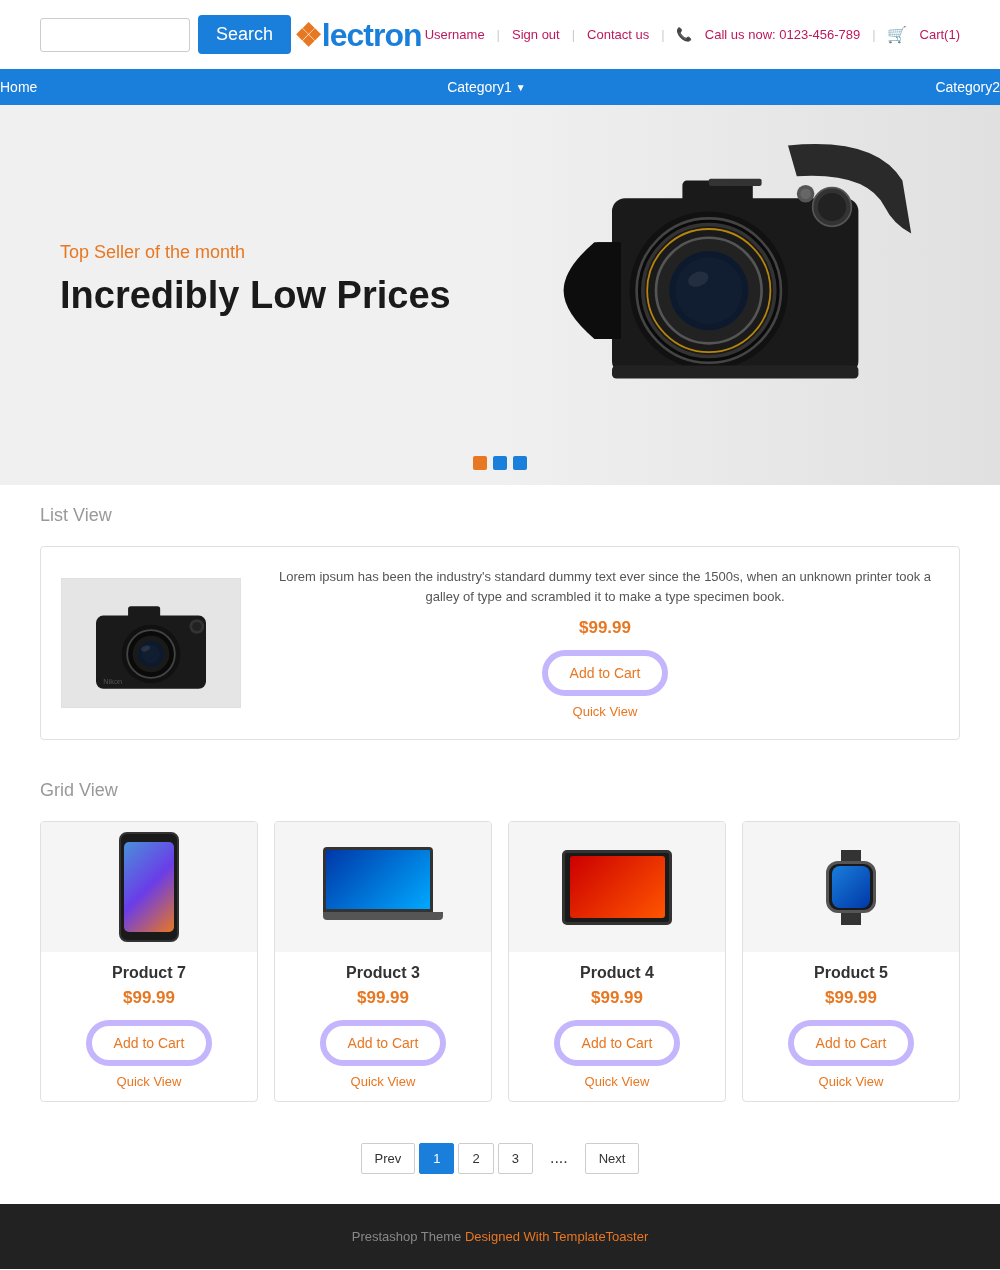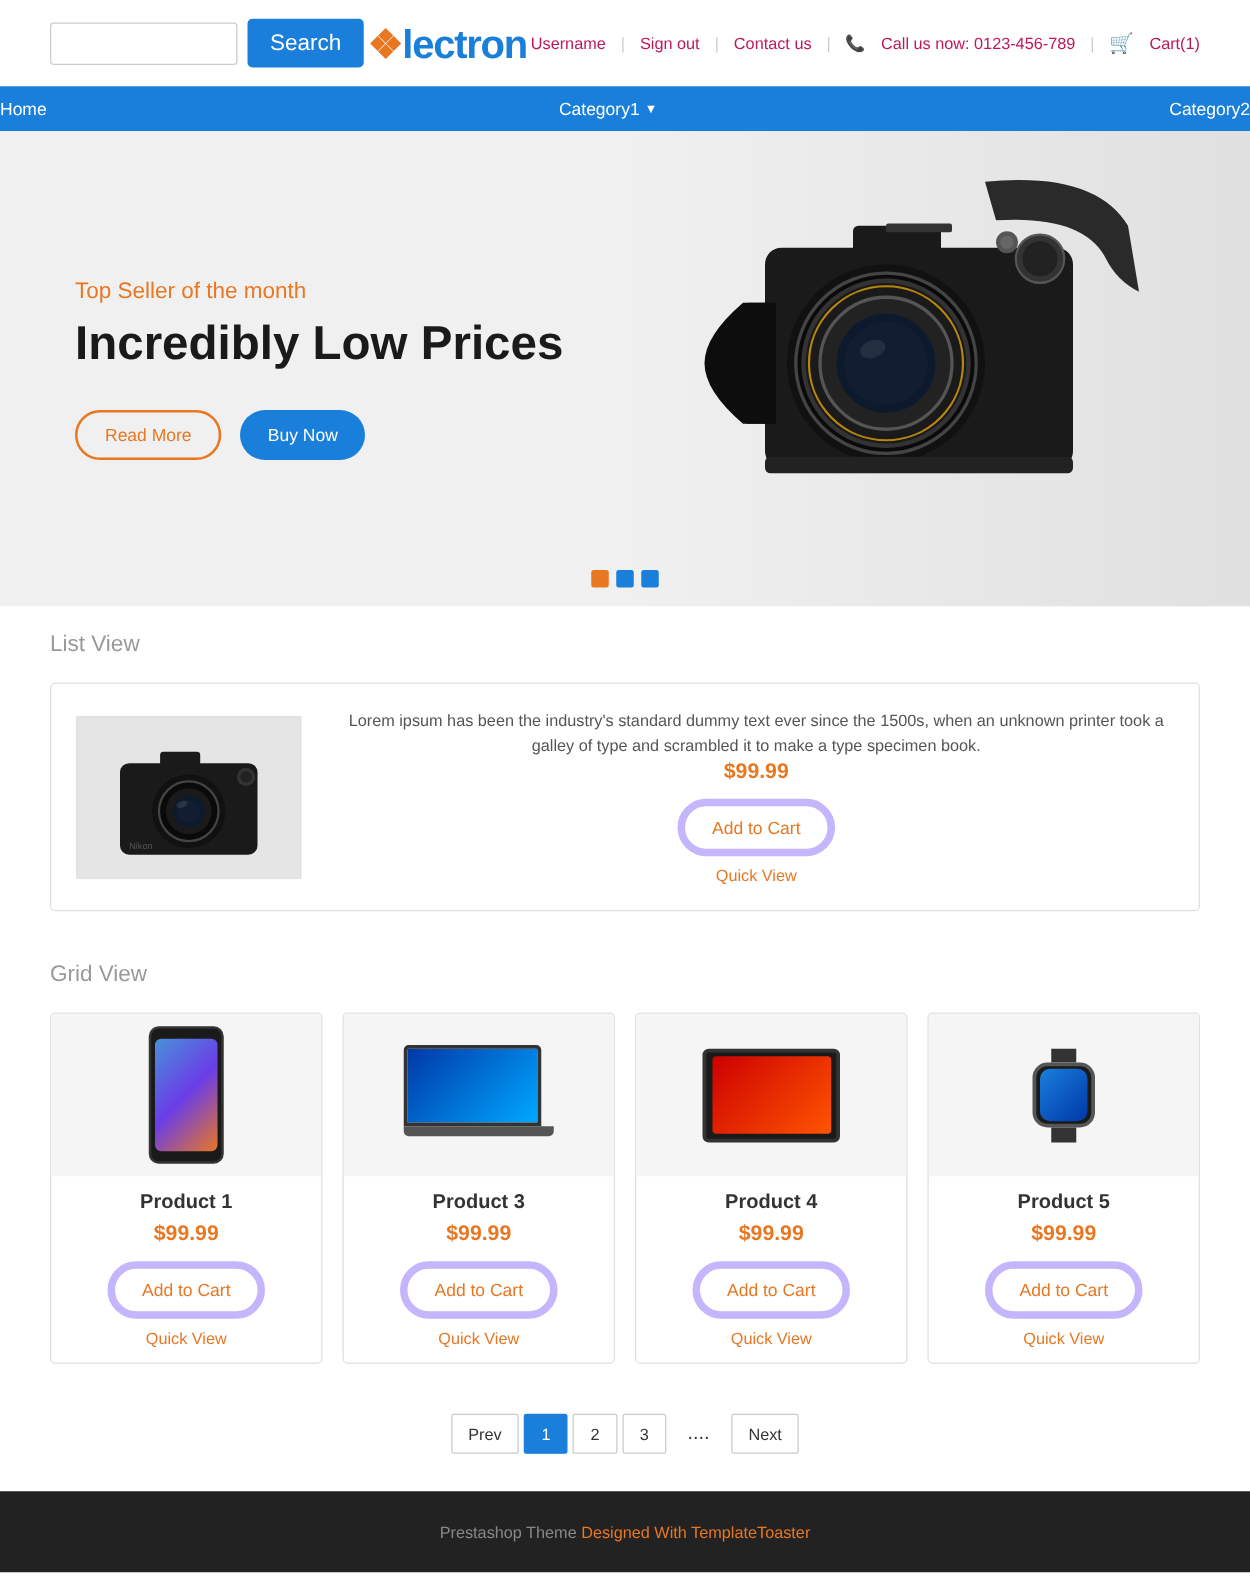--- a/index.html
+++ b/index.html
@@ -206,21 +206,21 @@
       text-align: center;
     }
     .list-item-details h3 {
       font-size: 18px;
       font-weight: bold;
       margin-bottom: 10px;
     }
     .list-item-details p {
       font-size: 13px;
       color: #555;
-      margin-bottom: 1px;
+      margin-bottom: 12px;
       line-height: 1.5;
     }
     .price {
       color: #e87722;
       font-size: 17px;
       font-weight: bold;
       margin-bottom: 12px;
     }
     .btn-cart {
       border: 6px solid #c4b5fd;
@@ -270,20 +270,21 @@
     .grid-item-body h3 {
       font-size: 16px;
       font-weight: bold;
       margin-bottom: 6px;
     }
 
     
     .pagination {
       display: flex;
       justify-content: center;
+      align-items: center;
       gap: 4px;
       padding: 20px 0 30px;
     }
     .page-btn {
       border: 1px solid #ccc;
       background: #fff;
       color: #333;
       padding: 7px 13px;
       cursor: pointer;
       font-size: 13px;
@@ -442,24 +443,20 @@
     <li>
       <a href="#">Category2</a>
     </li>
   </ul>
 </nav>
 
 <div class="hero">
   <div class="hero-content">
     <div class="hero-subtitle">Top Seller of the month</div>
     <div class="hero-title">Incredibly Low Prices</div>
-    <div class="hero-buttons">
-      <button class="btn-outline-orange">Read More</button>
-      <button class="btn-blue-solid">Buy Now</button>
-    </div>
   </div>
 
   <div class="hero-image">
 
     <svg viewBox="0 0 500 380" class="camera-visual">
 
       <path d="M 350 20 Q 450 10 480 60 L 490 120 Q 470 110 460 90 Q 440 50 360 55 Z" fill="#2a2a2a"></path>
 
       <rect x="150" y="80" width="280" height="200" rx="15" fill="#1a1a1a"></rect>
 
@@ -532,21 +529,21 @@
 <div class="grid-view">
   <div class="grid-container">
 
     <div class="grid-item">
       <div class="grid-item-image">
         <div class="product-phone">
           <div class="phone-screen"></div>
         </div>
       </div>
       <div class="grid-item-body">
-        <h3>Product 1</h3>
+        <h3>Product 7</h3>
         <div class="price">$99.99</div>
         <button class="btn-cart">Add to Cart</button>
         <a href="#" class="quick-view">Quick View</a>
       </div>
     </div>
 
     <div class="grid-item">
       <div class="grid-item-image">
         <div class="product-laptop">
           <div class="laptop-screen"></div>

